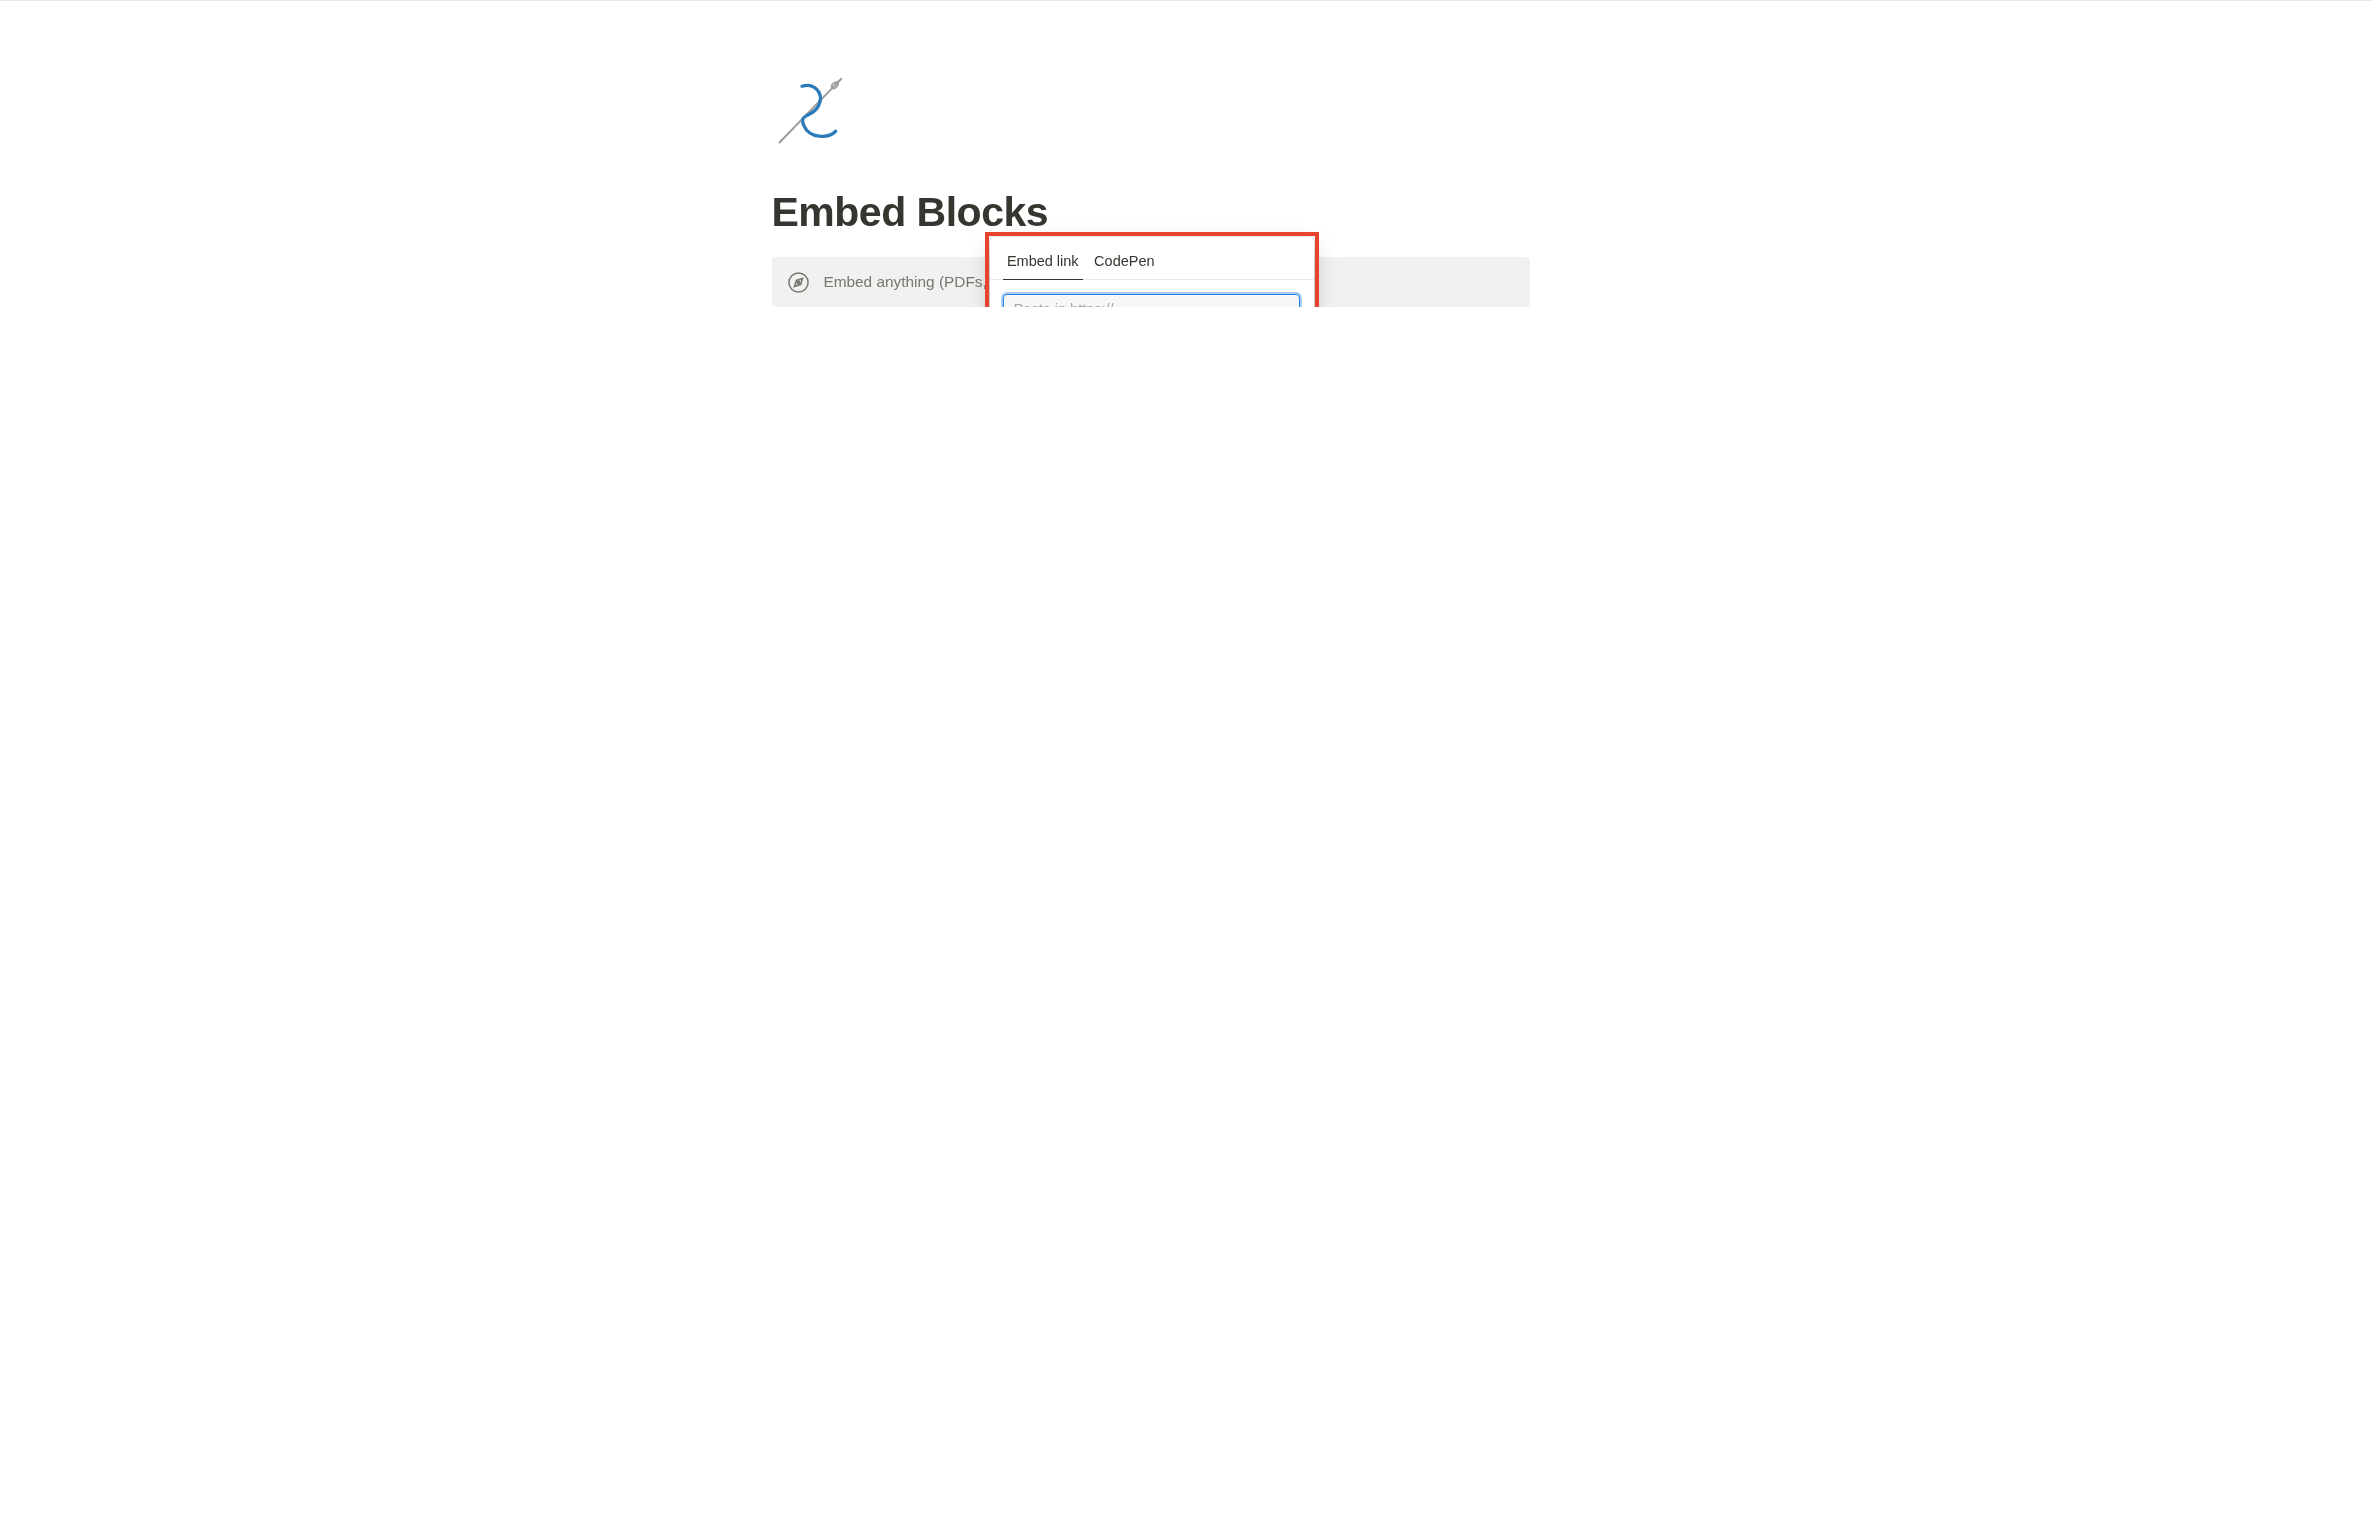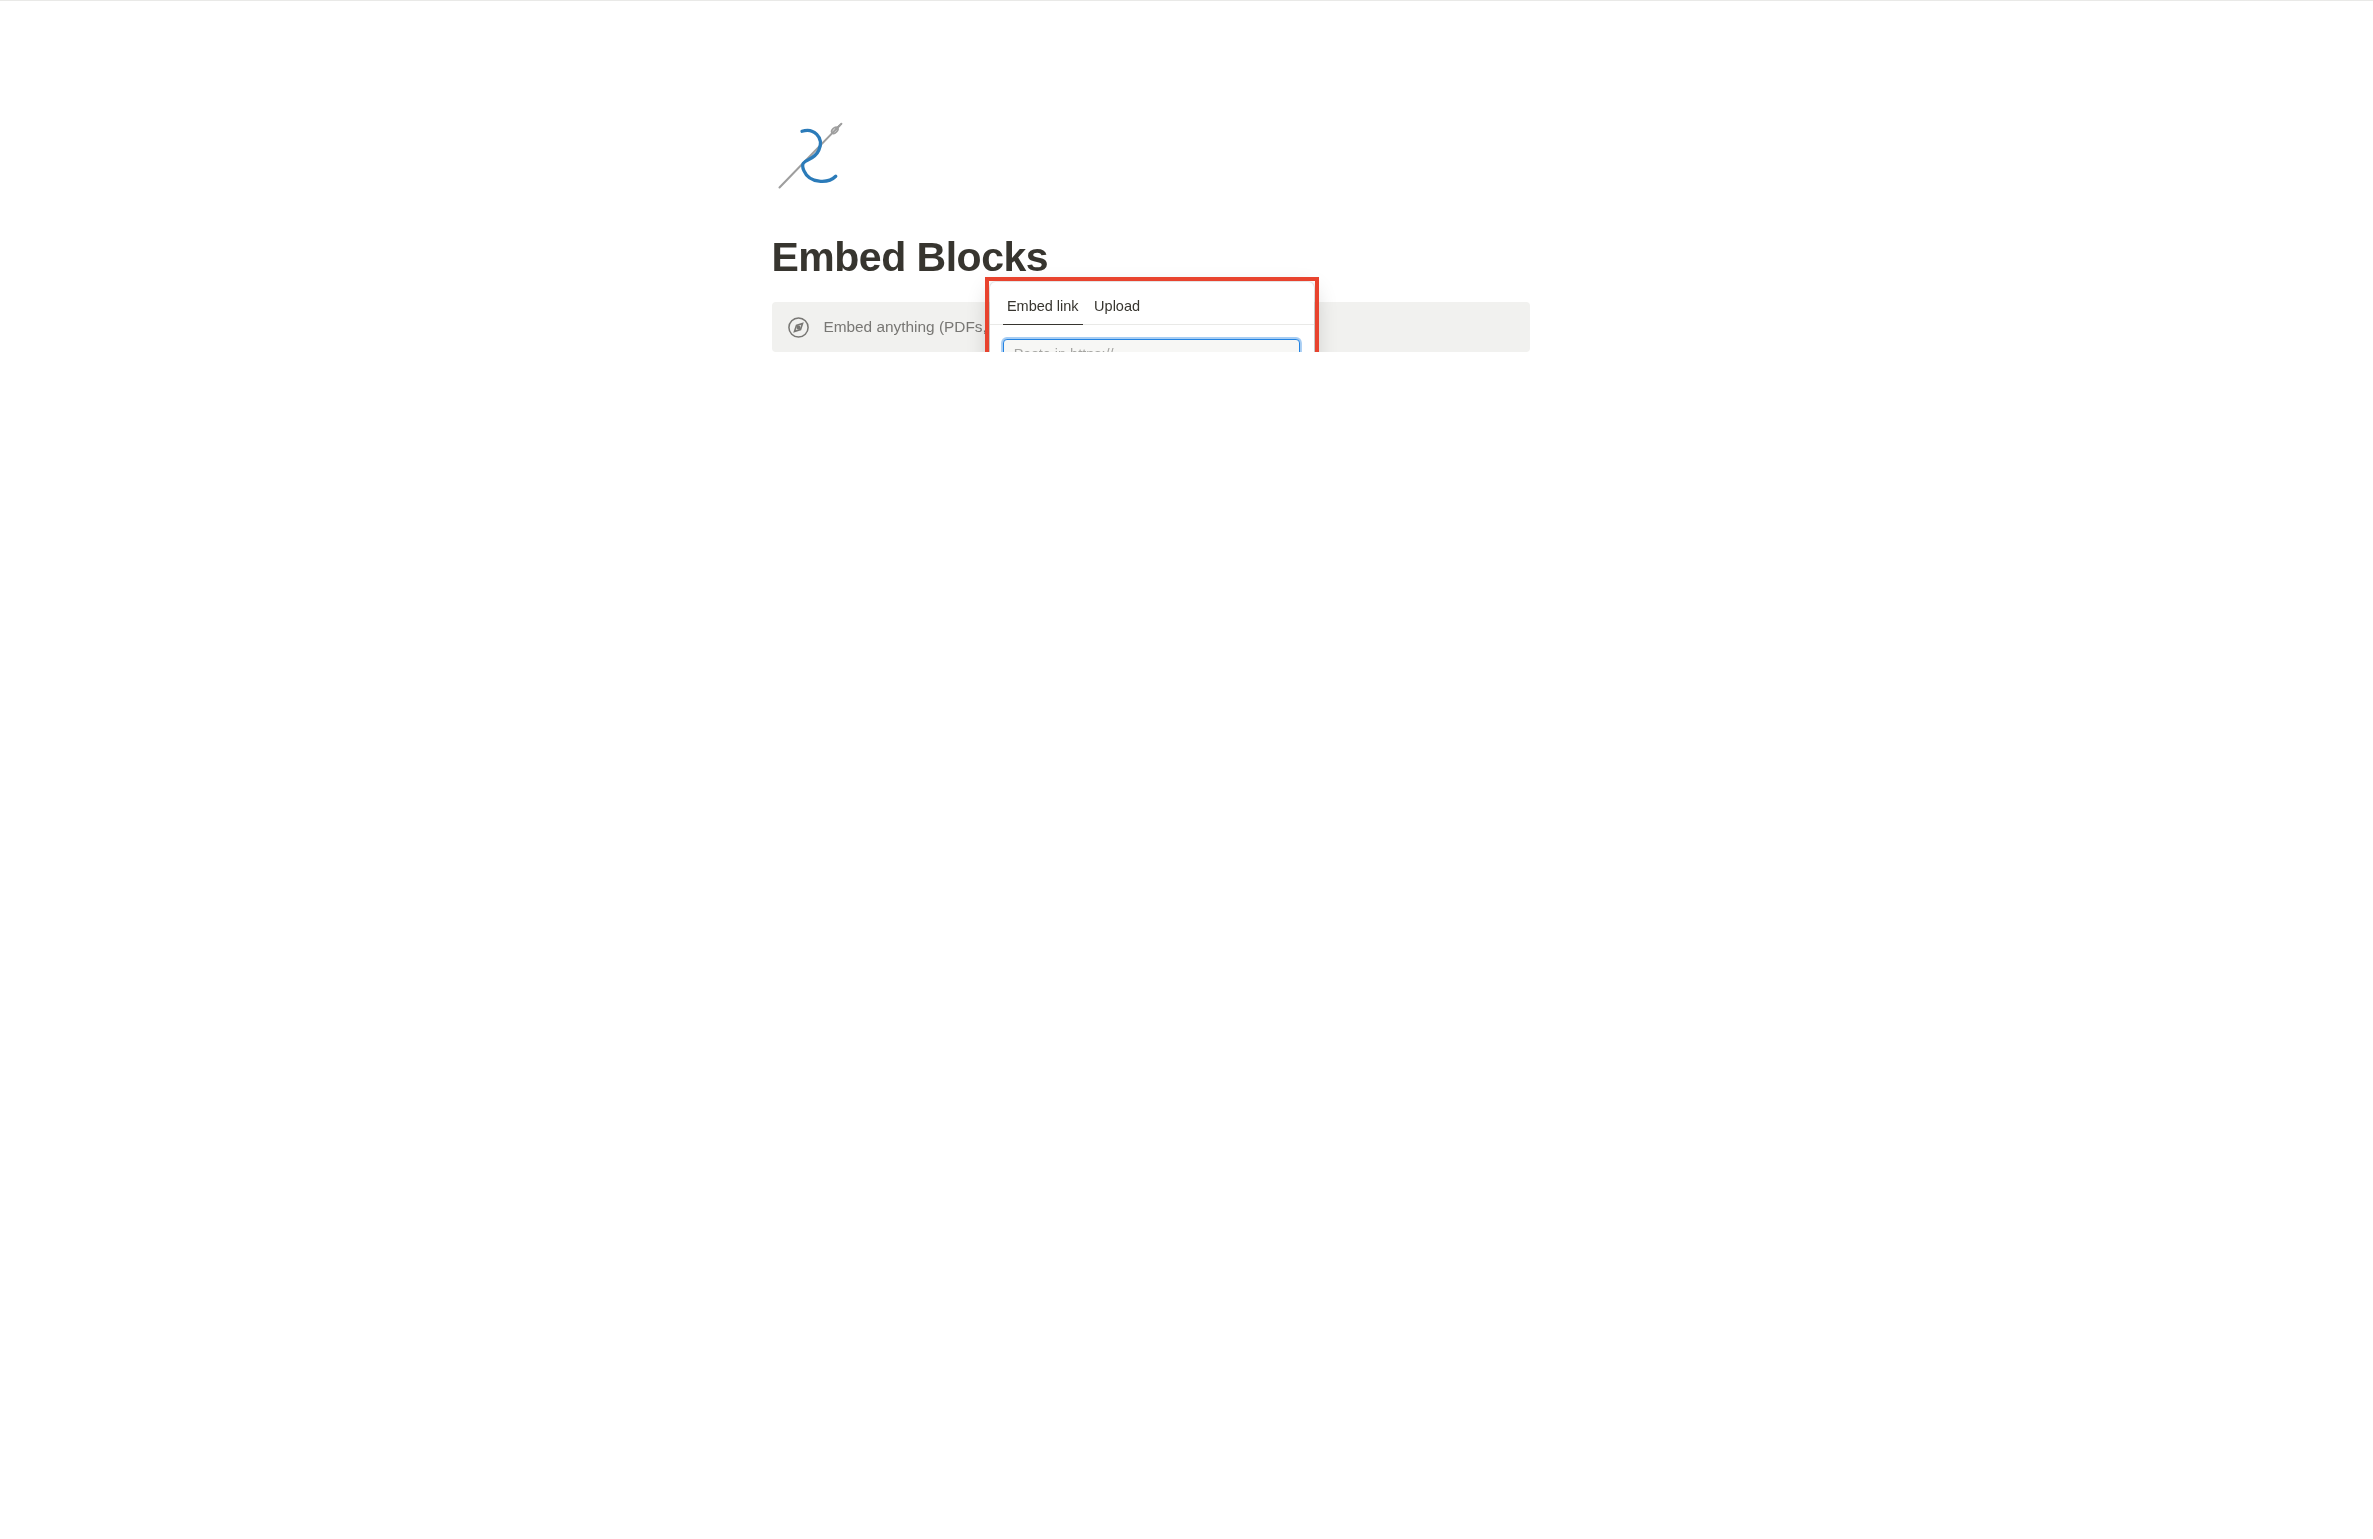--- a/index.html
+++ b/index.html
@@ -11,21 +11,21 @@
     body {
       font-family: -apple-system, BlinkMacSystemFont, "Segoe UI", Helvetica, Arial, sans-serif;
       background: #ffffff;
       color: #37352f;
       border-top: 1px solid #e9e9e7;
     }
     
     .page-container {
       max-width: 1390px;
       margin: 0 auto;
-      padding-top: 119px;
+      padding-top: 74px;
     }
     
     .content {
       max-width: 758px;
       margin-left: 280px;
       position: relative;
     }
     
     .page-icon {
       width: 75px;
@@ -176,21 +176,21 @@
         </svg>
       </span>
       <span class="embed-placeholder-text">Embed anything (PDFs, Google Docs, Google Maps, Spotify...)</span>
     </div>
 
     <div class="highlight-box"></div>
 
     <div class="embed-popup">
       <div class="popup-tabs">
         <div class="popup-tab active">Embed link</div>
-        <div class="popup-tab">Upload</div>
+        <div class="popup-tab">CodePen</div>
       </div>
       <div class="popup-body">
         <input type="text" class="url-input" placeholder="Paste in https://..." style="">
         <button class="embed-submit-button">Embed link</button>
         <div class="popup-helper-text">Works with links of PDFs, Google Drive, Google Maps, CodePen…</div>
       </div>
     </div>
 
   </div>
 </div>

